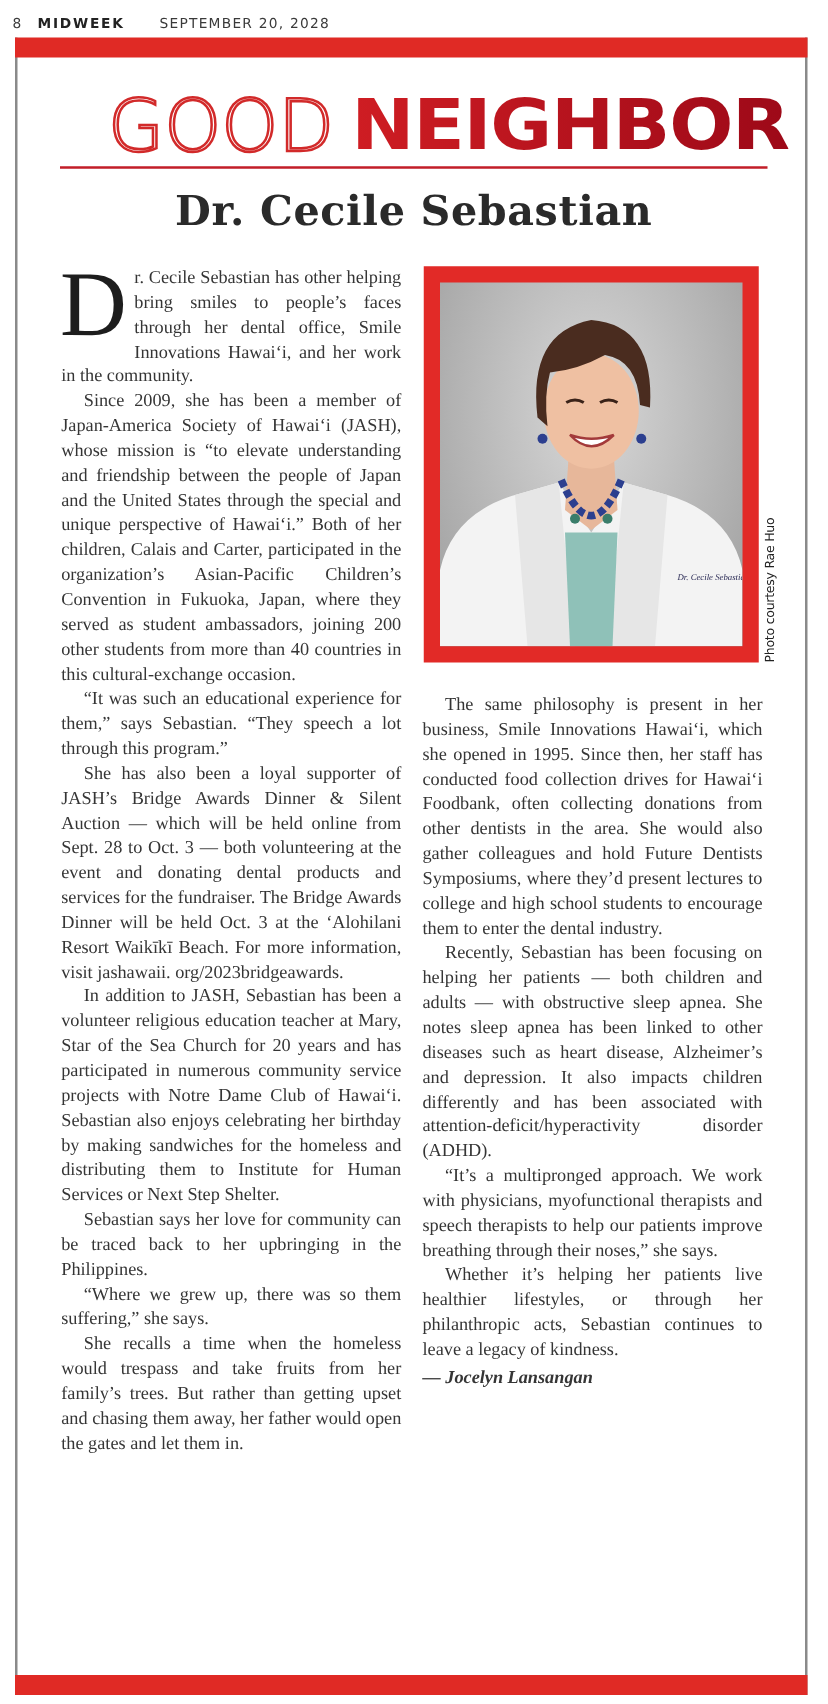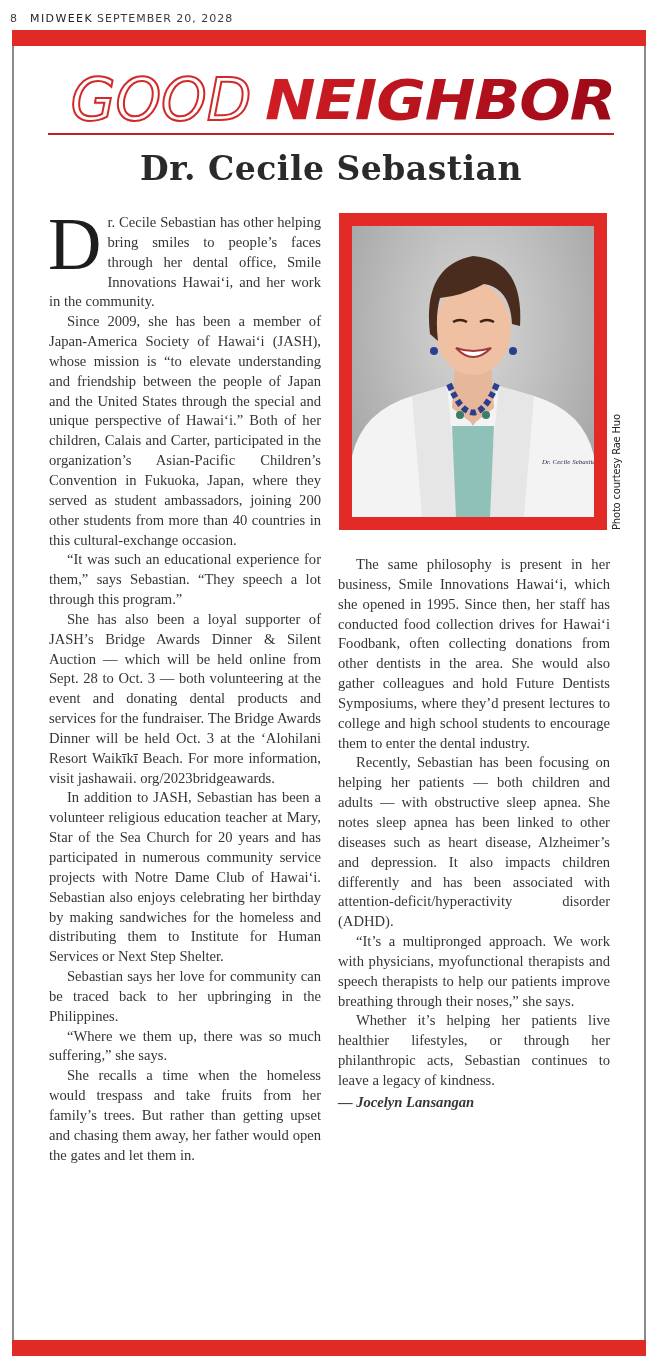--- a/index.html
+++ b/index.html
@@ -2,29 +2,29 @@
 <html><head>
 <meta charset="utf-8">
 <style>
   * { box-sizing: border-box; margin: 0; padding: 0; }
   html, body { width: 662px; height: 1363px; background: #ffffff; overflow: hidden; }
   body { position: relative; font-family: "Liberation Serif", serif; color: #2b2b2b; }
 
   .folio { position: absolute; left: 10px; top: 10px; height: 16px; display: flex; align-items: center;
            font-family: "DejaVu Sans", sans-serif; font-size: 11px; letter-spacing: 1px; color: #3a3a3a; }
   .folio .pg { margin-right: 12px; }
-  .folio .pub { font-weight: normal; color: #222; margin-right: 4px; letter-spacing: 1.4px; }
+  .folio .pub { font-weight: bold; color: #222; margin-right: 28px; letter-spacing: 1.4px; }
 
   .frame { position: absolute; left: 12px; top: 30px; width: 634px; height: 1326px;
            border-left: 2px solid #8a8a8a; border-right: 2px solid #8a8a8a; background: #fff; }
   .bar-top { position: absolute; left: 12px; top: 30px; width: 634px; height: 16px; background: #e02a25; }
   .bar-bottom { position: absolute; left: 12px; top: 1340px; width: 634px; height: 16px; background: #e02a25; }
 
-  .masthead { position: absolute; left: 46px; top: 70px; width: 568px; height: 60px;
-              display: flex; align-items: center; justify-content: center; white-space: nowrap; font-style: italic; }
+  .masthead { position: absolute; left: 62px; top: 70px; width: 568px; height: 60px;
+              display: flex; align-items: flex-end; justify-content: center; white-space: nowrap; }
   .mh-light { font-family: "DejaVu Sans", sans-serif; font-weight: 200; font-size: 58px; line-height: 58px;
               color: transparent; -webkit-text-stroke: 2px #d22a2a; letter-spacing: 0px; margin-right: 14px; }
   .mh-bold { font-family: "DejaVu Sans", sans-serif; font-weight: 900; font-size: 56px; line-height: 58px;
              background: linear-gradient(90deg, #cf1d23, #9d0918); -webkit-background-clip: text; background-clip: text;
              color: transparent; letter-spacing: -1px; transform: scaleX(1.08); transform-origin: left; }
   .mh-rule { position: absolute; left: 48px; top: 133px; width: 566px; height: 2px; background: #c21e28; }
 
   .name-title { position: absolute; left: 0; width: 662px; top: 148px; text-align: center;
                 font-family: "DejaVu Serif", serif; font-size: 33px; line-height: 42px; color: #2a2a2a; letter-spacing: 0.5px; }
 
@@ -64,21 +64,21 @@
 
 <h1 class="name-title">Dr. Cecile Sebastian</h1>
 
 <div class="col col-left">
   <p class="noindent"><span class="dropcap">D</span><span>r. Cecile Sebastian has other helping bring smiles to people’s faces through her dental office, Smile Innovations Hawai‘i, and her work in the community.</span></p>
   <p>Since 2009, she has been a member of Japan-America Society of Hawai‘i (JASH), whose mission is “to elevate understanding and friendship between the people of Japan and the United States through the special and unique perspective of Hawai‘i.” Both of her children, Calais and Carter, participated in the organization’s Asian-Pacific Children’s Convention in Fukuoka, Japan, where they served as student ambassadors, joining 200 other students from more than 40 countries in this cultural-exchange occasion.</p>
   <p>“It was such an educational experience for them,” says Sebastian. “They speech a lot through this program.”</p>
   <p>She has also been a loyal supporter of JASH’s Bridge Awards Dinner &amp; Silent Auction — which will be held online from Sept. 28 to Oct. 3 — both volunteering at the event and donating dental products and services for the fundraiser. The Bridge Awards Dinner will be held Oct. 3 at the ‘Alohilani Resort Waikīkī Beach. For more information, visit jashawaii. org/2023bridgeawards.</p>
   <p>In addition to JASH, Sebastian has been a volunteer religious education teacher at Mary, Star of the Sea Church for 20 years and has participated in numerous community service projects with Notre Dame Club of Hawai‘i. Sebastian also enjoys celebrating her birthday by making sandwiches for the homeless and distributing them to Institute for Human Services or Next Step Shelter.</p>
   <p>Sebastian says her love for community can be traced back to her upbringing in the Philippines.</p>
-  <p>“Where we them up, there was so much suffering,” she says.</p>
+  <p>“Where we grew up, there was so them suffering,” she says.</p>
   <p>She recalls a time when the homeless would trespass and take fruits from her family’s trees. But rather than getting upset and chasing them away, her father would open the gates and let them in.</p>
 </div>
 
 <div class="photo-frame">
   <div class="photo" title="Portrait of Dr. Cecile Sebastian in a white coat">
     <svg width="242" height="291" viewBox="0 0 242 291">
 
       <path d="M0 291 L0 230 Q10 185 60 170 L95 160 L121 200 L147 160 L182 170 Q232 185 242 230 L242 291 Z" fill="#f3f3f3"></path>
       <path d="M60 170 L95 160 L108 291 L70 291 Z" fill="#e6e6e6"></path>
       <path d="M182 170 L147 160 L134 291 L172 291 Z" fill="#e6e6e6"></path>

